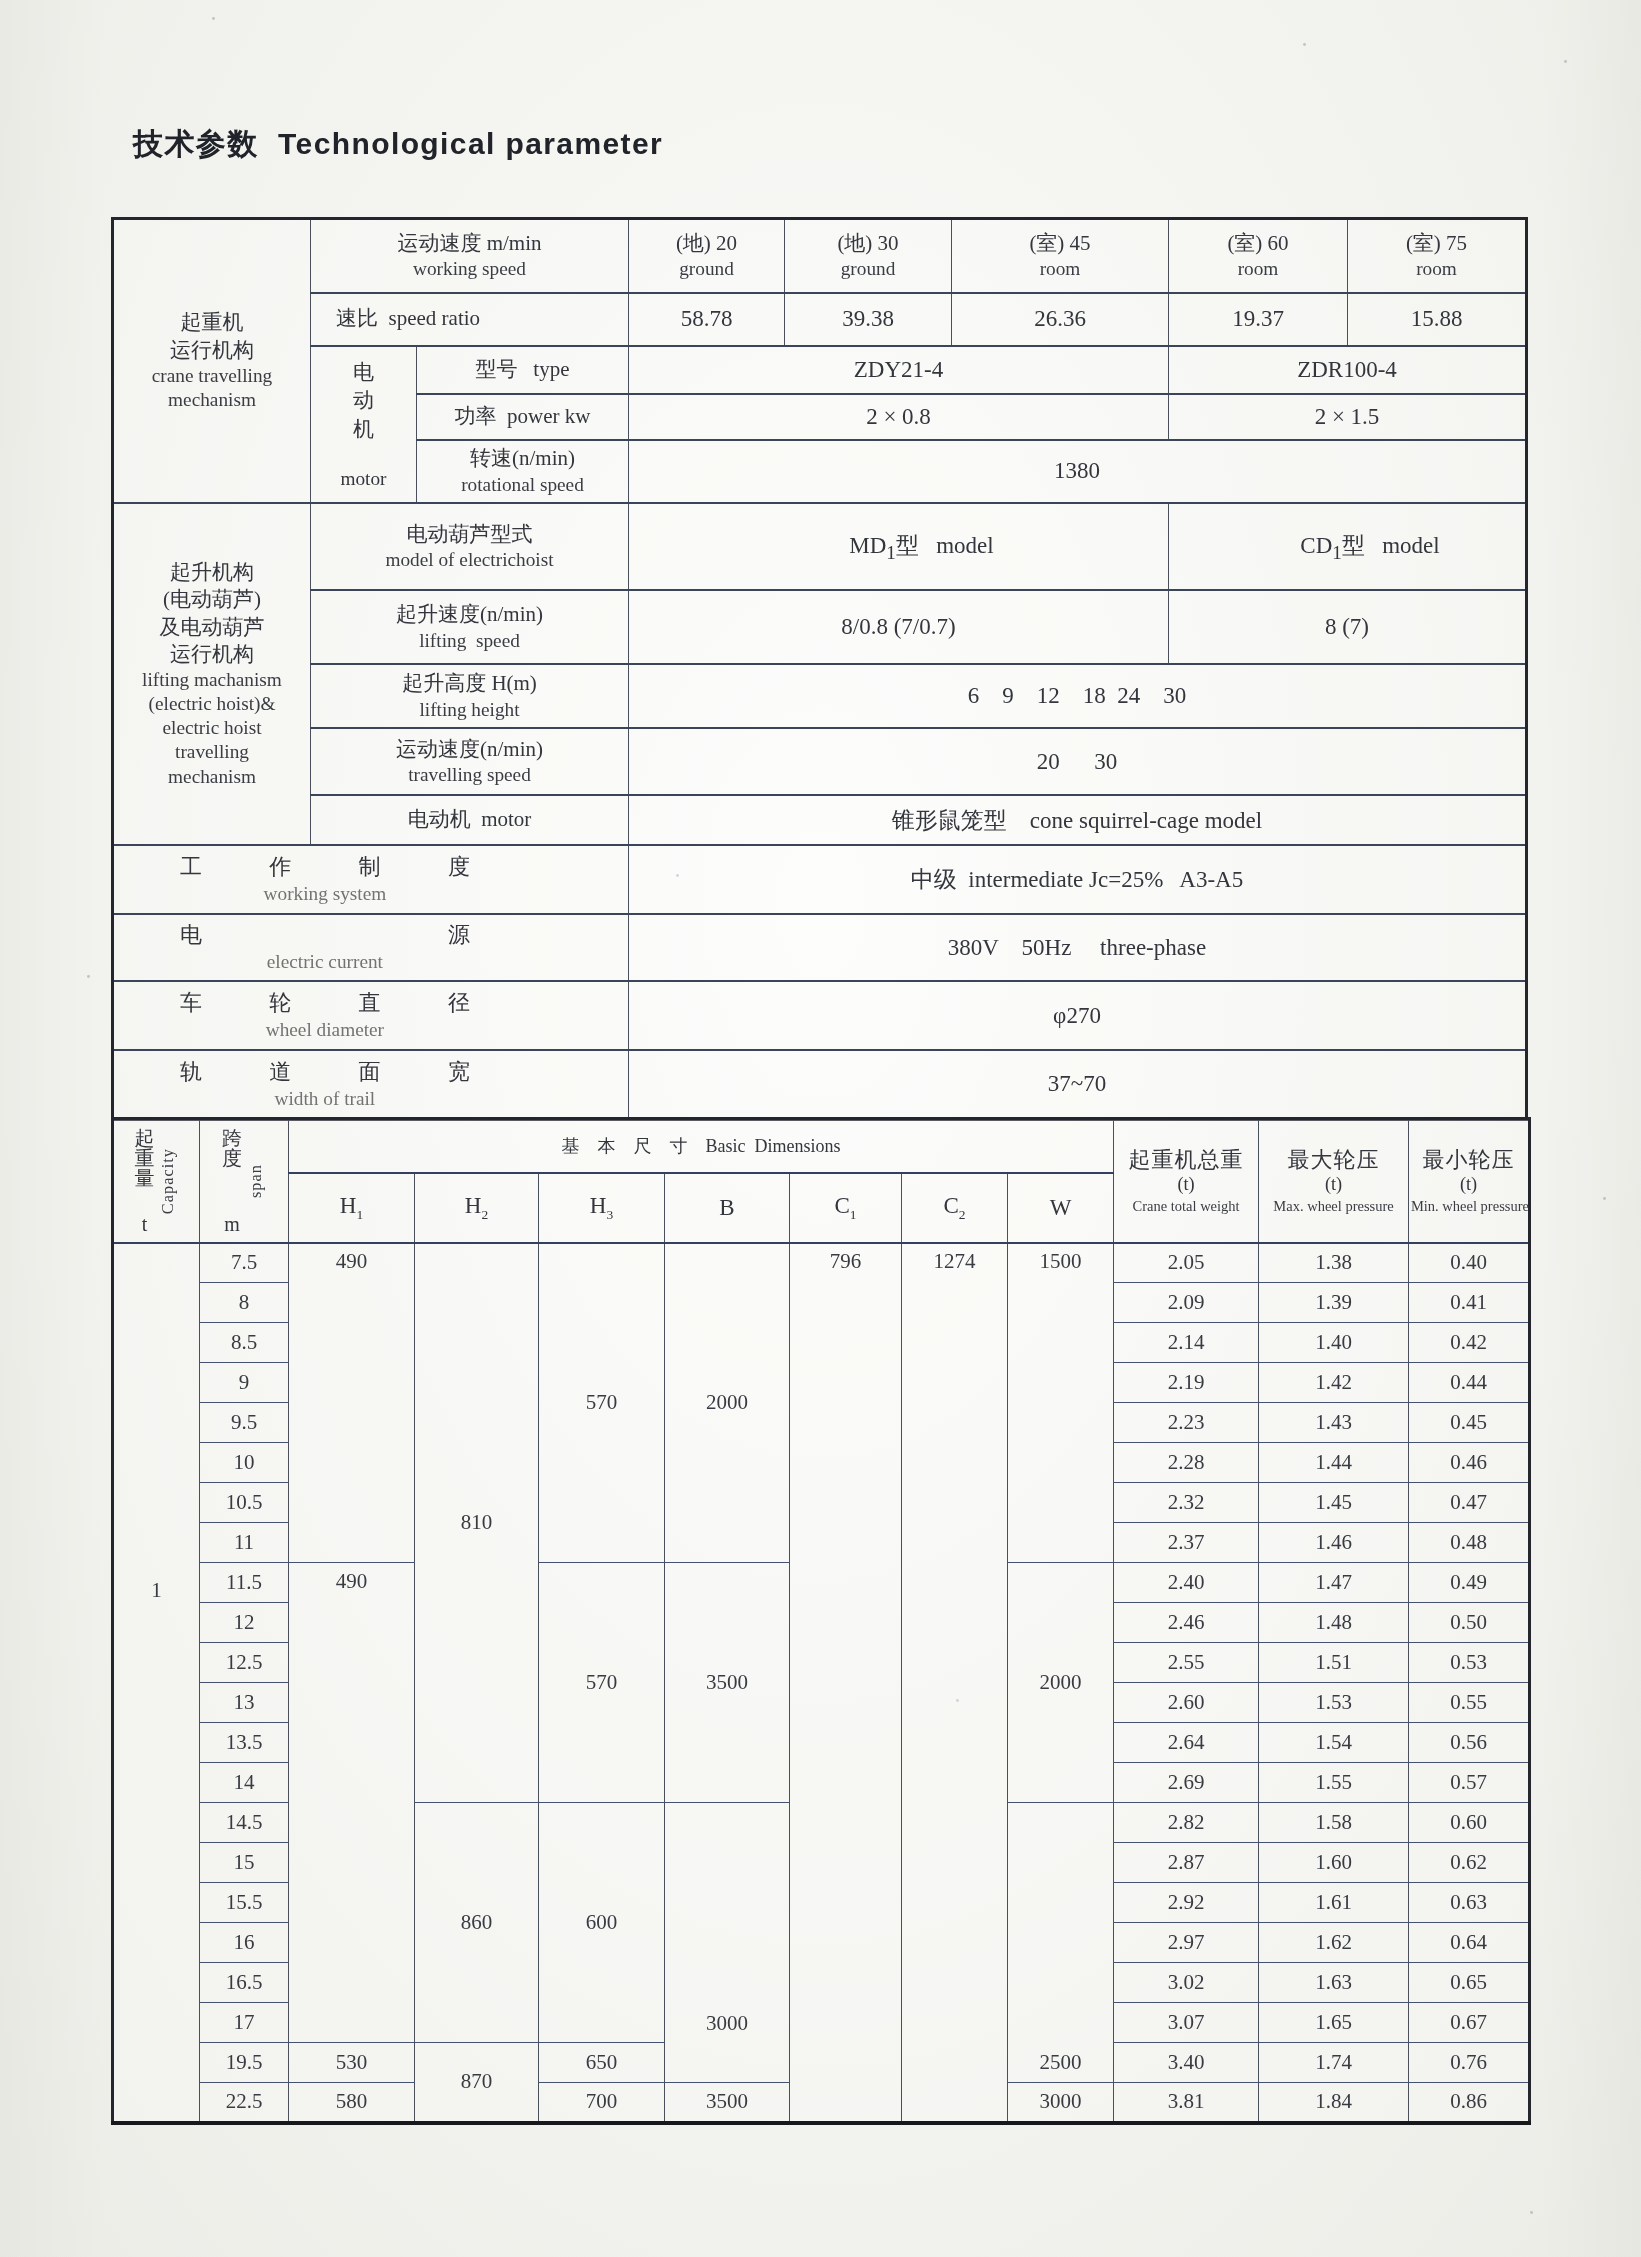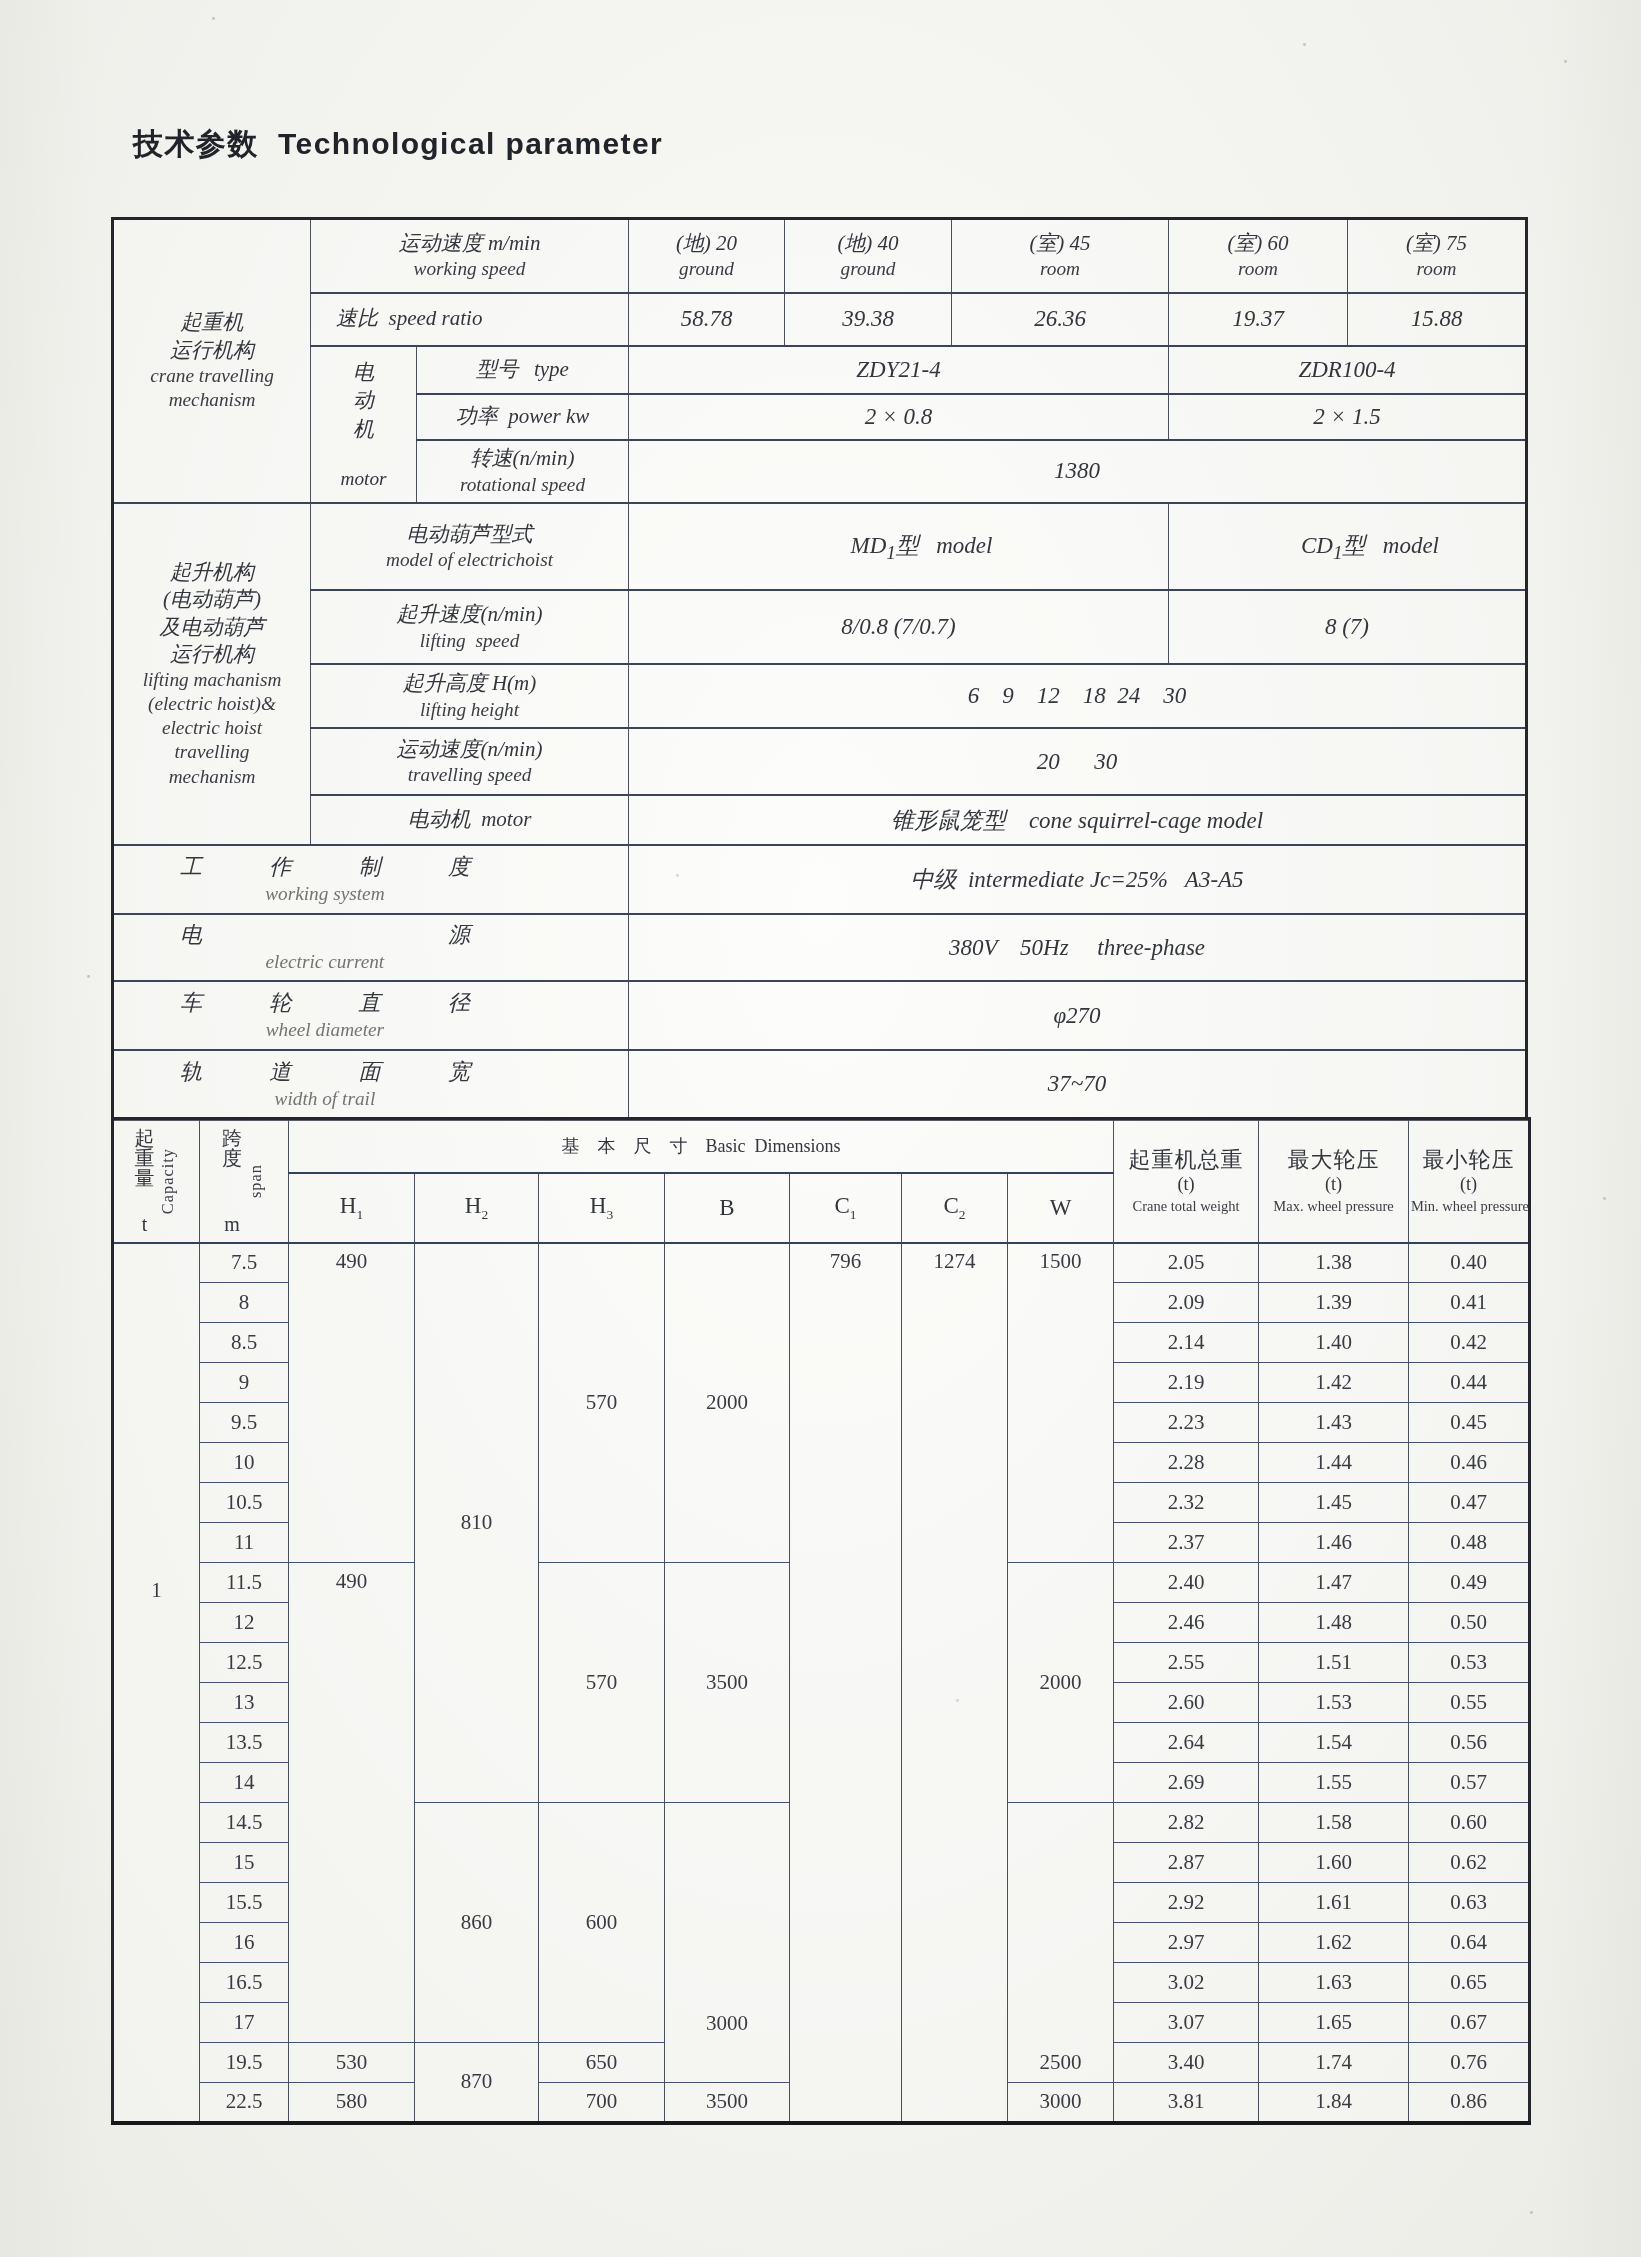--- a/index.html
+++ b/index.html
@@ -25,21 +25,21 @@
   }
   table { border-collapse:collapse; table-layout:fixed; position:absolute; left:111px; background:rgba(255,255,255,.25); }
   #t1 { top:217px; width:1414px; border:3.9px solid #23262d; }
   #t2 { top:1117px; width:1414px; border:3.9px solid #23262d; border-bottom:4.8px solid #16181c; }
   td {
     border-left:1px solid #4a4f5c; border-right:1px solid #4a4f5c;
     text-align:center; vertical-align:middle;
     font-size:20px; padding:0 1.9px; position:relative;
   }
   
-  #t1 td { border-top:2.9px double #3b4559; border-bottom:2.9px double #3b4559;font-style:italic; }
+  #t1 td { border-top:2.9px double #3b4559; border-bottom:2.9px double #3b4559; }
   #t1 .cn { font-size:21px; line-height:1.3; white-space:pre; }
   #t1 .en { font-size:19.3px; line-height:1.25; color:#3a3d44; white-space:pre; }
   #t1 .val { font-size:23px; white-space:pre; }
   .block-label .cn, .block-label .en { line-height:1.35; }
   .left-pad { text-align:left; padding-left:25px; }
   .vstack div { line-height:1.35; font-size:21px; }
   .motor-en { margin-top:25px; font-size:19.3px; }
   .spread {
     width:290px; margin-left:64px; display:flex; justify-content:space-between;
     font-size:22px; line-height:1.3;
@@ -111,21 +111,21 @@
         </td>
       <td colspan="2">
         <div class="cn">运动速度 m/min</div>
         <div class="en">working speed</div>
       </td>
       <td>
         <div class="cn">(地) 20</div>
         <div class="en">ground</div>
       </td>
       <td>
-        <div class="cn">(地) 40</div>
+        <div class="cn">(地) 30</div>
         <div class="en">ground</div>
       </td>
       <td>
         <div class="cn">(室) 45</div>
         <div class="en">room</div>
       </td>
       <td>
         <div class="cn">(室) 60</div>
         <div class="en">room</div>
       </td>

